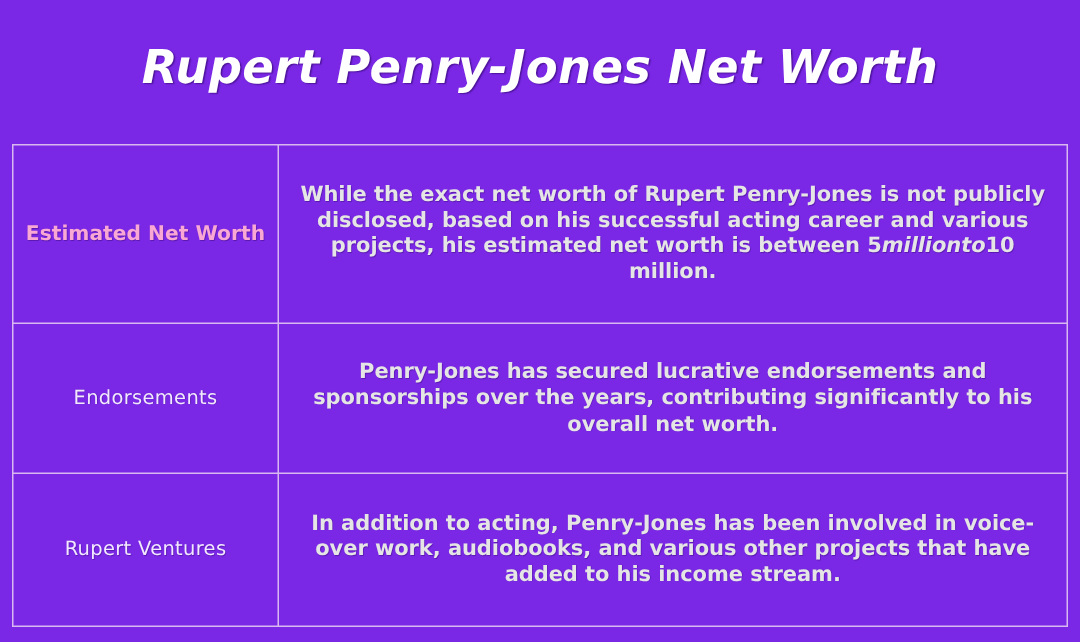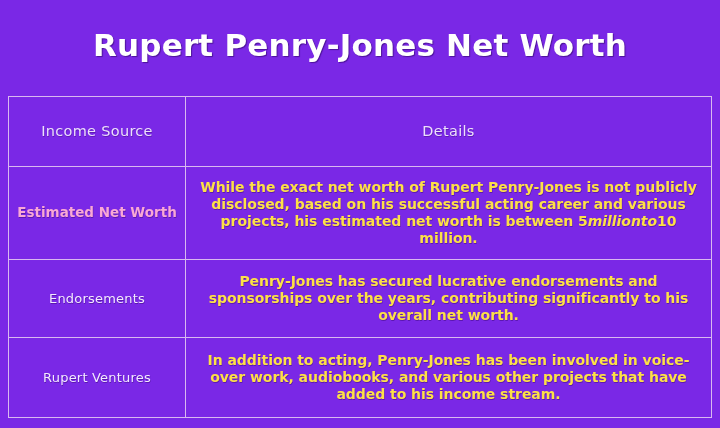--- a/index.html
+++ b/index.html
@@ -35,20 +35,21 @@
     justify-content: center;
   }
   .title {
     font-size: 31px;
     font-weight: bold;
     color: #ffffff;
     letter-spacing: 0.2px;
     text-align: center;
     text-shadow: 1px 1px 1px rgba(40, 0, 90, 0.55);
     white-space: nowrap;
+    font-style: italic;
   }
 
   
   .table-wrap {
     position: absolute;
     left: 8px;
     top: 96px;
     width: 703px;
     height: 322px;
   }
@@ -93,21 +94,21 @@
     font-weight: bold;
     font-size: 13.5px;
     color: #f9a8d4;
     letter-spacing: 0;
   }
 
   
   .det-cell {
     font-size: 14px;
     font-weight: bold;
-    color: #fde047;
+    color: #e5e5e5;
     text-align: center;
     line-height: 1.22;
     letter-spacing: -0.05px;
     text-shadow: 0.5px 0.5px 0.5px rgba(45, 0, 95, 0.4);
   }
   .det-cell .mathish {
     font-style: italic;
     font-weight: bold;
   }
 
@@ -127,24 +128,20 @@
     <div class="title">Rupert Penry-Jones Net Worth</div>
   </div>
 
   <div class="table-wrap">
     <table class="nw-table">
       <colgroup>
         <col class="col-source">
         <col class="col-details">
       </colgroup>
       <tbody>
-        <tr class="row-header">
-          <td class="hdr-cell">Income Source</td>
-          <td class="hdr-cell">Details</td>
-        </tr>
 
         <tr class="row-1">
           <td class="src-cell strong">Estimated Net Worth</td>
           <td class="det-cell"><span>While the exact net worth of Rupert Penry-Jones is not publicly disclosed, based on his successful acting career and various projects, his estimated net worth is between 5</span><span class="mathish">millionto</span><span>10 million.</span></td>
         </tr>
 
         <tr class="row-2">
           <td class="src-cell">Endorsements</td>
           <td class="det-cell">Penry-Jones has secured lucrative endorsements and sponsorships over the years, contributing significantly to his overall net worth.</td>
         </tr>

